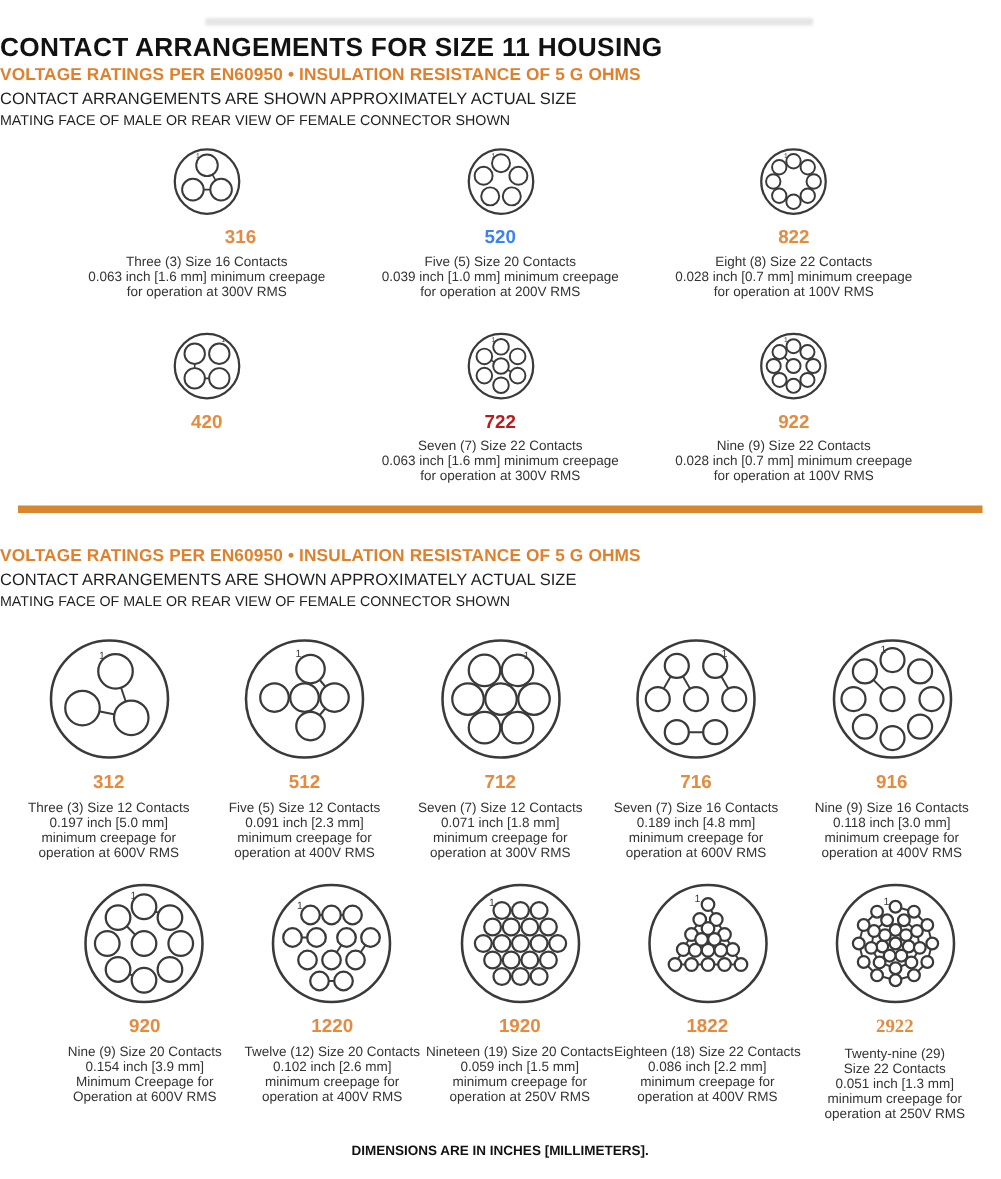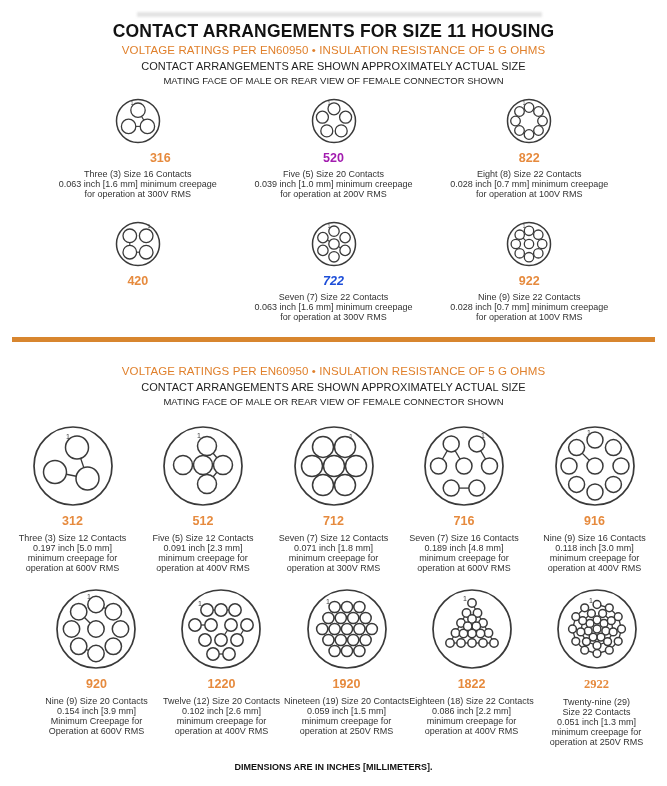--- a/index.html
+++ b/index.html
@@ -9,28 +9,28 @@
     background:#fff;
     overflow:hidden;
     font-family:"Liberation Sans", sans-serif;
     color:#1a1a1a;
   }
   .scan-artifact{
     position:absolute;left:137px;top:12px;width:405px;height:5px;
     background:#dedede;filter:blur(1.2px);opacity:.8;
   }
   section{display:block;}
-  .sec-header{text-align:center;}
+  .sec-header{text-align:left;}
   .sec1 .sec-header{padding-top:22px;}
   .sec2 .sec-header{padding-top:20px;}
   .title{
     margin:0;font-size:17.5px;font-weight:bold;color:#121212;
     letter-spacing:.2px;line-height:19px;
   }
-  .sub-orange{margin-top:3px;font-size:11.5px;font-weight:normal;letter-spacing:.1px;}
+  .sub-orange{margin-top:3px;font-size:11.5px;font-weight:bold;letter-spacing:.1px;}
   .note1{margin-top:4px;font-size:11px;color:#1f1f1f;}
   .note2{margin-top:3px;font-size:9.5px;color:#1f1f1f;}
   .row{display:flex;justify-content:space-between;}
   .row-s11{padding:0 40px;}
   #s0r0{margin-top:10px;}
   #s0r1{margin-top:20px;}
   .row-s19{padding:0 8px;}
   #s1r0{margin-top:16px;}
   #s1r1{margin-top:12px;padding-left:34px;}
   .card{display:flex;flex-direction:column;align-items:center;text-align:center;}
@@ -81,21 +81,21 @@
         <div class="card card-s11">
           <svg width="50" height="50" viewBox="0 0 50 50">
             <circle cx="25" cy="25" r="21.5" fill="#fff" stroke="#3a3a3a" stroke-width="1.5"></circle>
             <circle cx="25" cy="12.8" r="6" fill="#fff" stroke="#3a3a3a" stroke-width="1.3"></circle>
             <circle cx="36.6" cy="21.2" r="6" fill="#fff" stroke="#3a3a3a" stroke-width="1.3"></circle>
             <circle cx="32.2" cy="34.9" r="6" fill="#fff" stroke="#3a3a3a" stroke-width="1.3"></circle>
             <circle cx="17.8" cy="34.9" r="6" fill="#fff" stroke="#3a3a3a" stroke-width="1.3"></circle>
             <circle cx="13.4" cy="21.2" r="6" fill="#fff" stroke="#3a3a3a" stroke-width="1.3"></circle>
             <text x="20" y="9" font-size="4.5" text-anchor="middle" fill="#3a3a3a">1</text>
           </svg>
-          <div class="pn" style="color: #a21caf; text-align: right;">520</div>
+          <div class="pn" style="color: #3b82f6; text-align: right;">520</div>
           <div class="desc">
             <div class="desc-line">Five (5) Size 20 Contacts</div>
             <div class="desc-line">0.039 inch [1.0 mm] minimum creepage</div>
             <div class="desc-line">for operation at 200V RMS</div>
           </div>
         </div>
         <div class="card card-s11">
           <svg width="50" height="50" viewBox="0 0 50 50">
             <circle cx="25" cy="25" r="21.5" fill="#fff" stroke="#3a3a3a" stroke-width="1.5"></circle>
             <circle cx="25" cy="11.5" r="4.8" fill="#fff" stroke="#3a3a3a" stroke-width="1.3"></circle>
@@ -137,21 +137,21 @@
             <line x1="25" y1="25" x2="36.1" y2="31.4" stroke="#3a3a3a" stroke-width="1.1"></line>
             <circle cx="25" cy="12.2" r="5.2" fill="#fff" stroke="#3a3a3a" stroke-width="1.3"></circle>
             <circle cx="36.1" cy="18.6" r="5.2" fill="#fff" stroke="#3a3a3a" stroke-width="1.3"></circle>
             <circle cx="36.1" cy="31.4" r="5.2" fill="#fff" stroke="#3a3a3a" stroke-width="1.3"></circle>
             <circle cx="25" cy="37.8" r="5.2" fill="#fff" stroke="#3a3a3a" stroke-width="1.3"></circle>
             <circle cx="13.9" cy="31.4" r="5.2" fill="#fff" stroke="#3a3a3a" stroke-width="1.3"></circle>
             <circle cx="13.9" cy="18.6" r="5.2" fill="#fff" stroke="#3a3a3a" stroke-width="1.3"></circle>
             <circle cx="25" cy="25" r="5.2" fill="#fff" stroke="#3a3a3a" stroke-width="1.3"></circle>
             <text x="20" y="9" font-size="4.5" text-anchor="middle" fill="#3a3a3a">1</text>
           </svg>
-          <div class="pn" style="color: #1d4ed8; font-style: italic;">722</div>
+          <div class="pn" style="color: #b91c1c;">722</div>
           <div class="desc">
             <div class="desc-line">Seven (7) Size 22 Contacts</div>
             <div class="desc-line">0.063 inch [1.6 mm] minimum creepage</div>
             <div class="desc-line">for operation at 300V RMS</div>
           </div>
         </div>
         <div class="card card-s11">
           <svg width="50" height="50" viewBox="0 0 50 50">
             <circle cx="25" cy="25" r="21.5" fill="#fff" stroke="#3a3a3a" stroke-width="1.5"></circle>
             <line x1="25" y1="25" x2="15.7" y2="15.7" stroke="#3a3a3a" stroke-width="1.1"></line>

